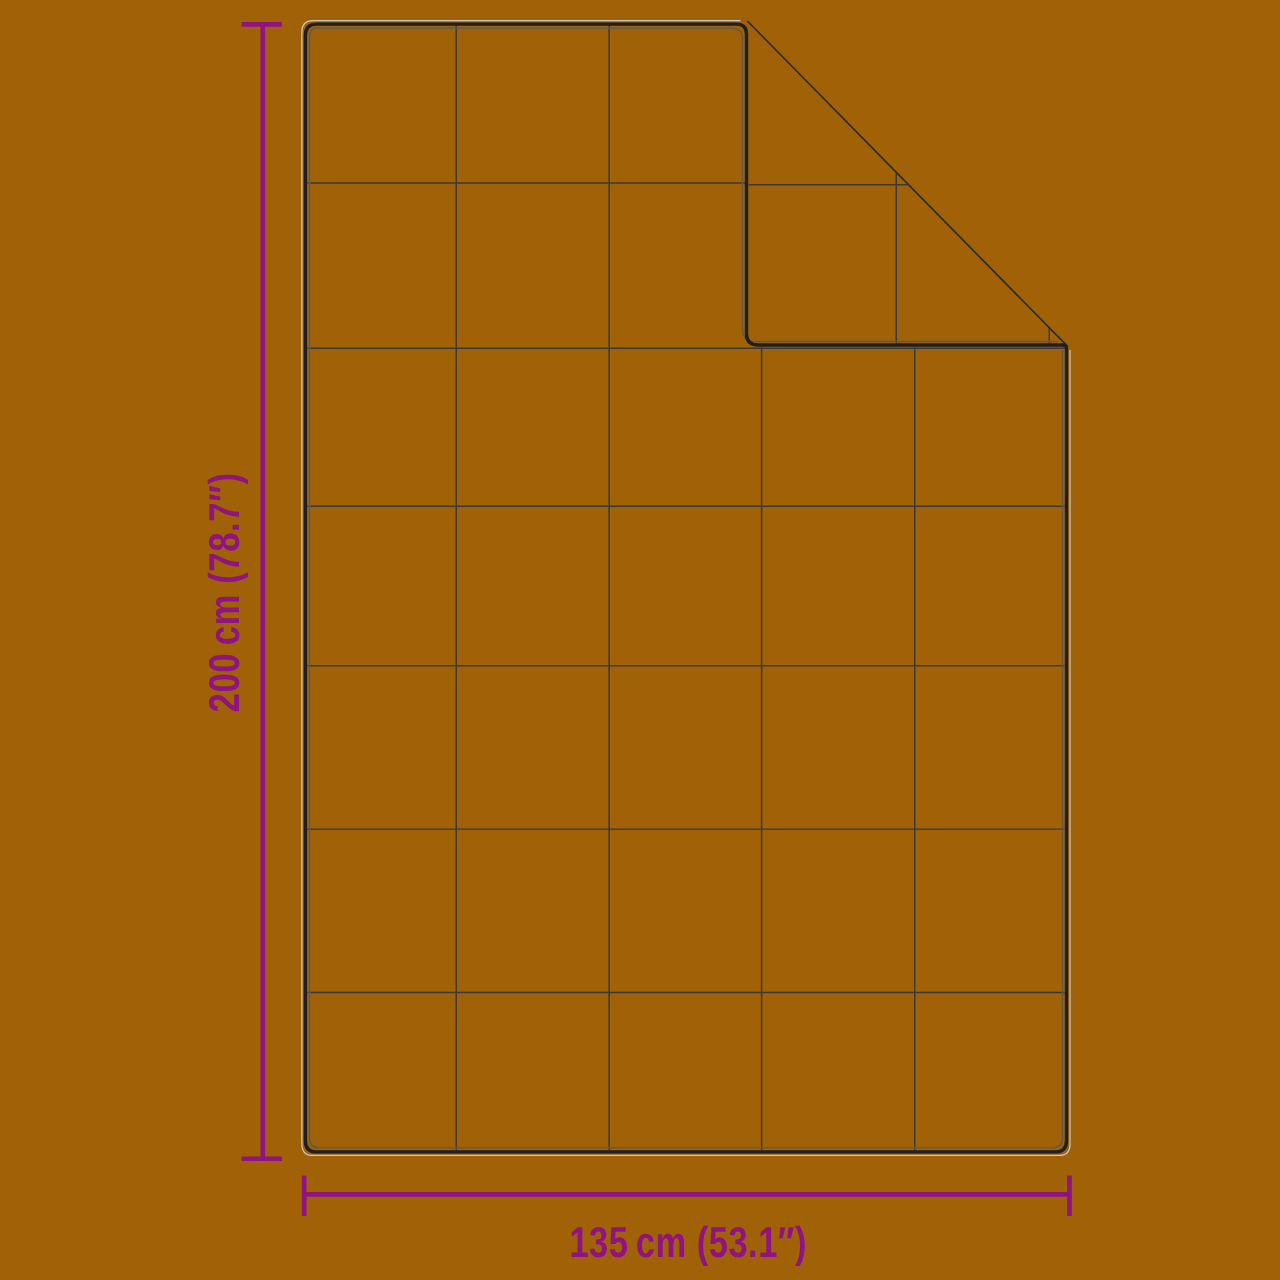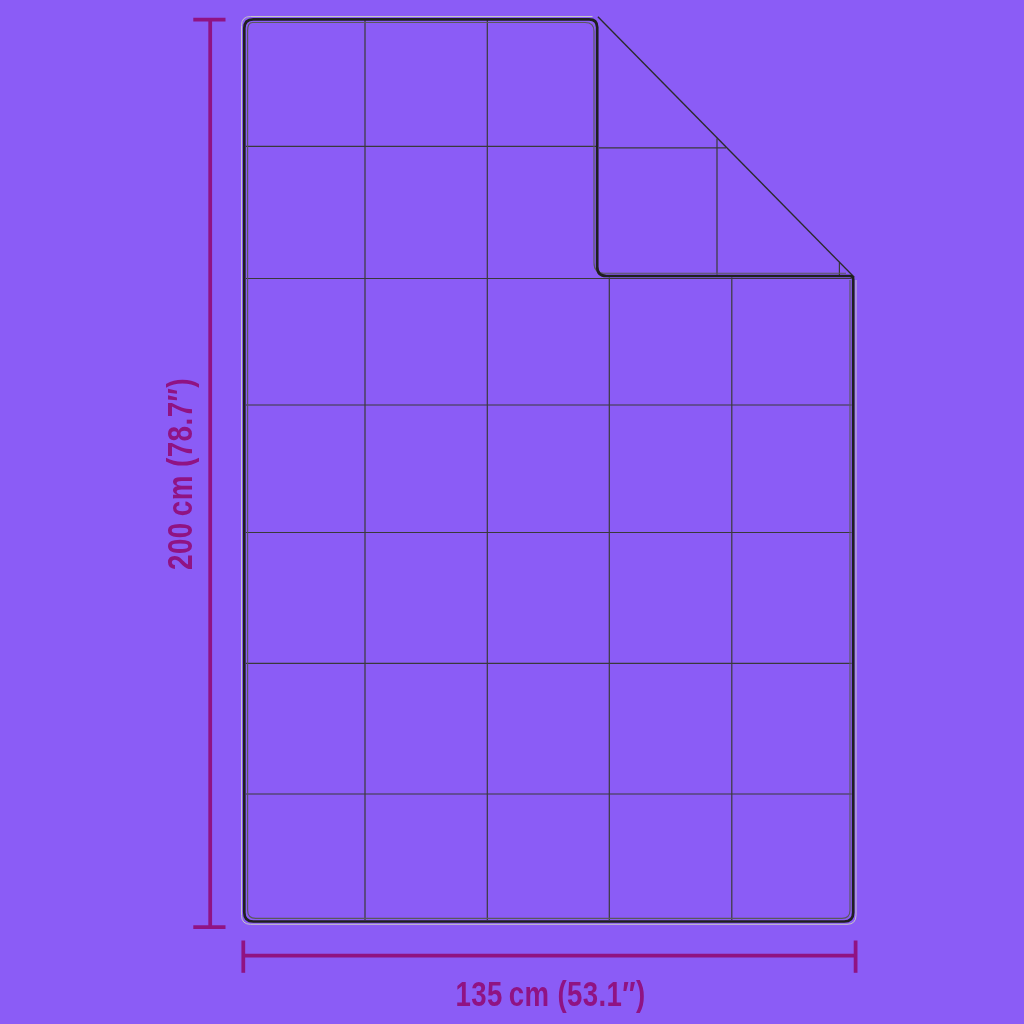--- a/index.html
+++ b/index.html
@@ -1,16 +1,16 @@
 <!DOCTYPE html>
 <html><head>
 <meta charset="utf-8">
 <style>
   html,body{margin:0;padding:0;background:#ffffff;}
-  .stage{position:relative;width:1024px;height:1024px;background:#8b5cf6;overflow:hidden;
+  .stage{position:relative;width:1024px;height:1024px;background:#a16207;overflow:hidden;
          font-family:"Liberation Sans", sans-serif;}
   svg{position:absolute;left:0;top:0;}
   .dimtext{fill:#901383;font-weight:bold;font-size:34.5px;
            font-family:"Liberation Sans", sans-serif;letter-spacing:0.5px;}
 </style>
 </head>
 <body>
 <div class="stage">
 <svg width="1024" height="1024" viewBox="0 0 1024 1024">
 

